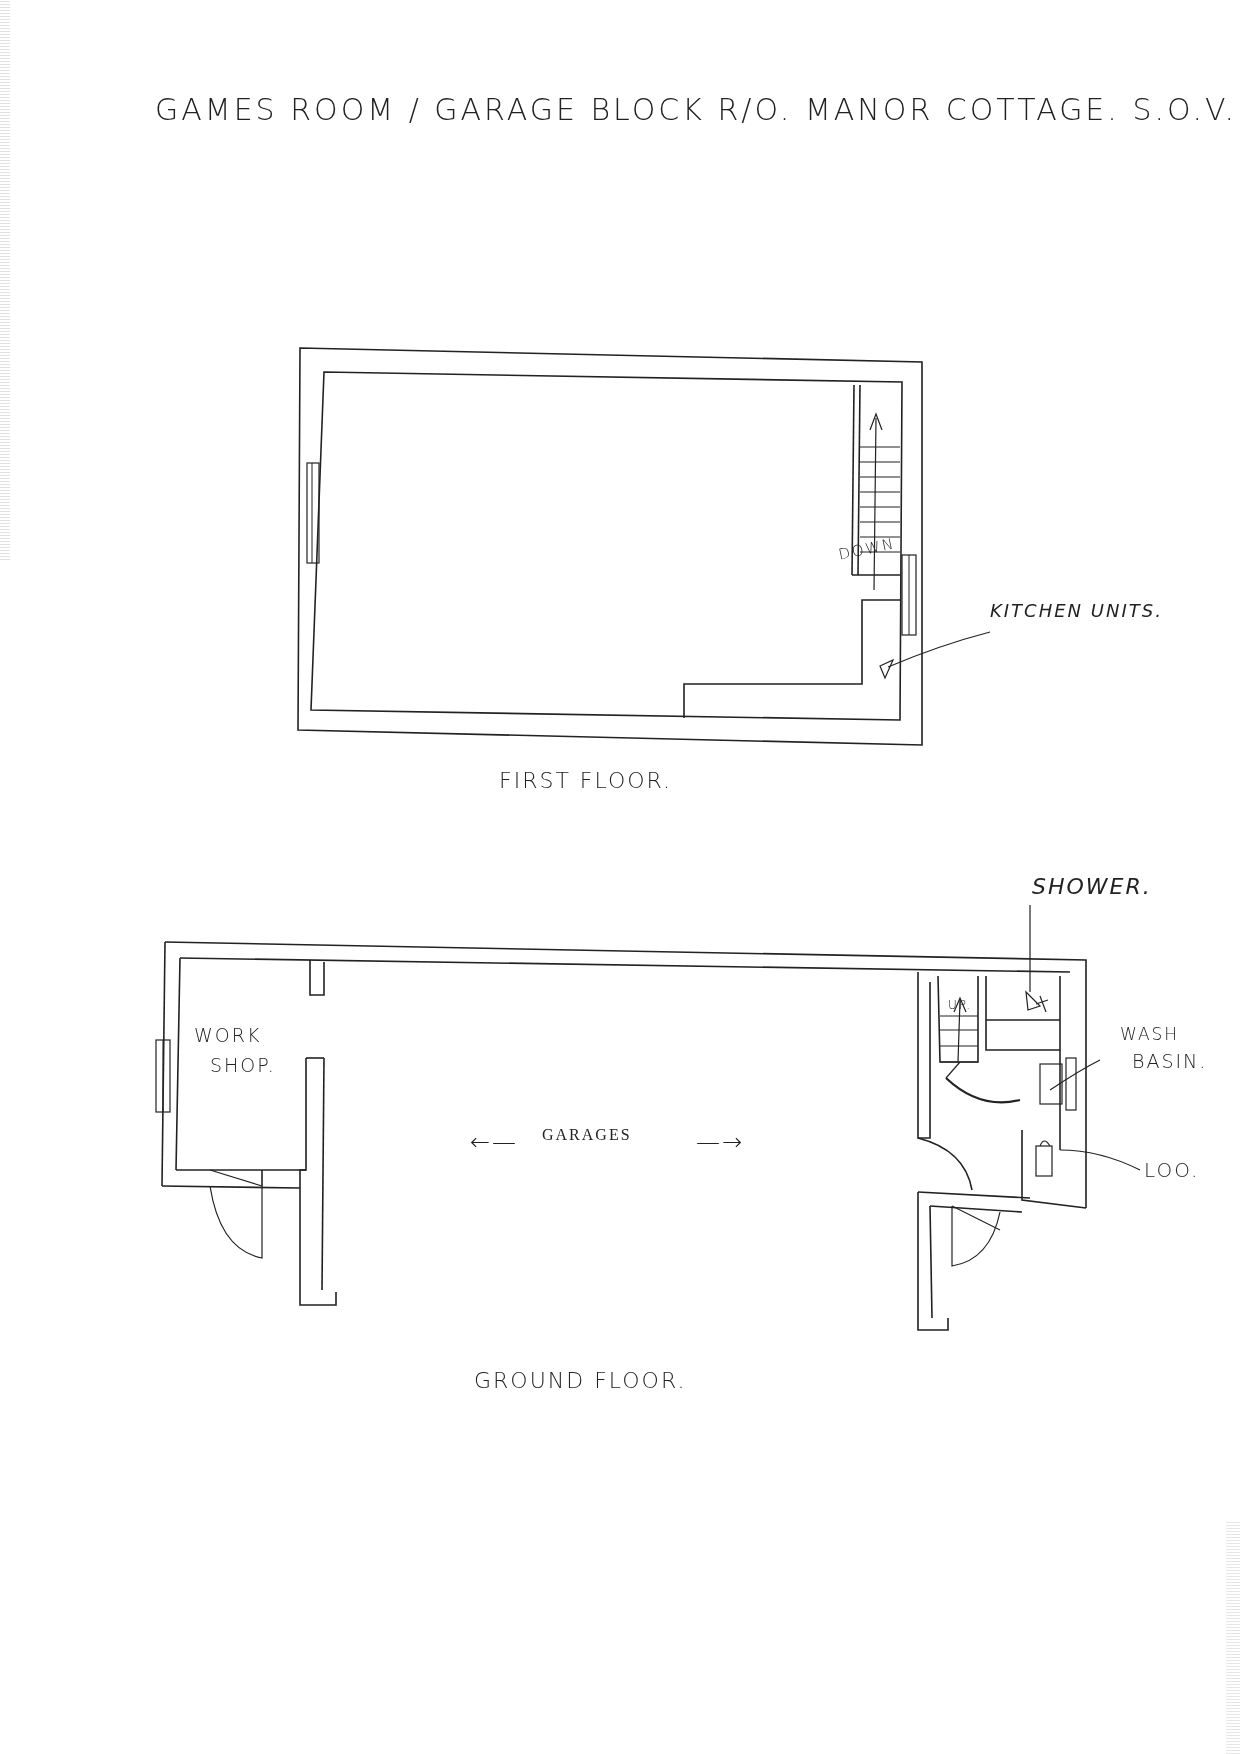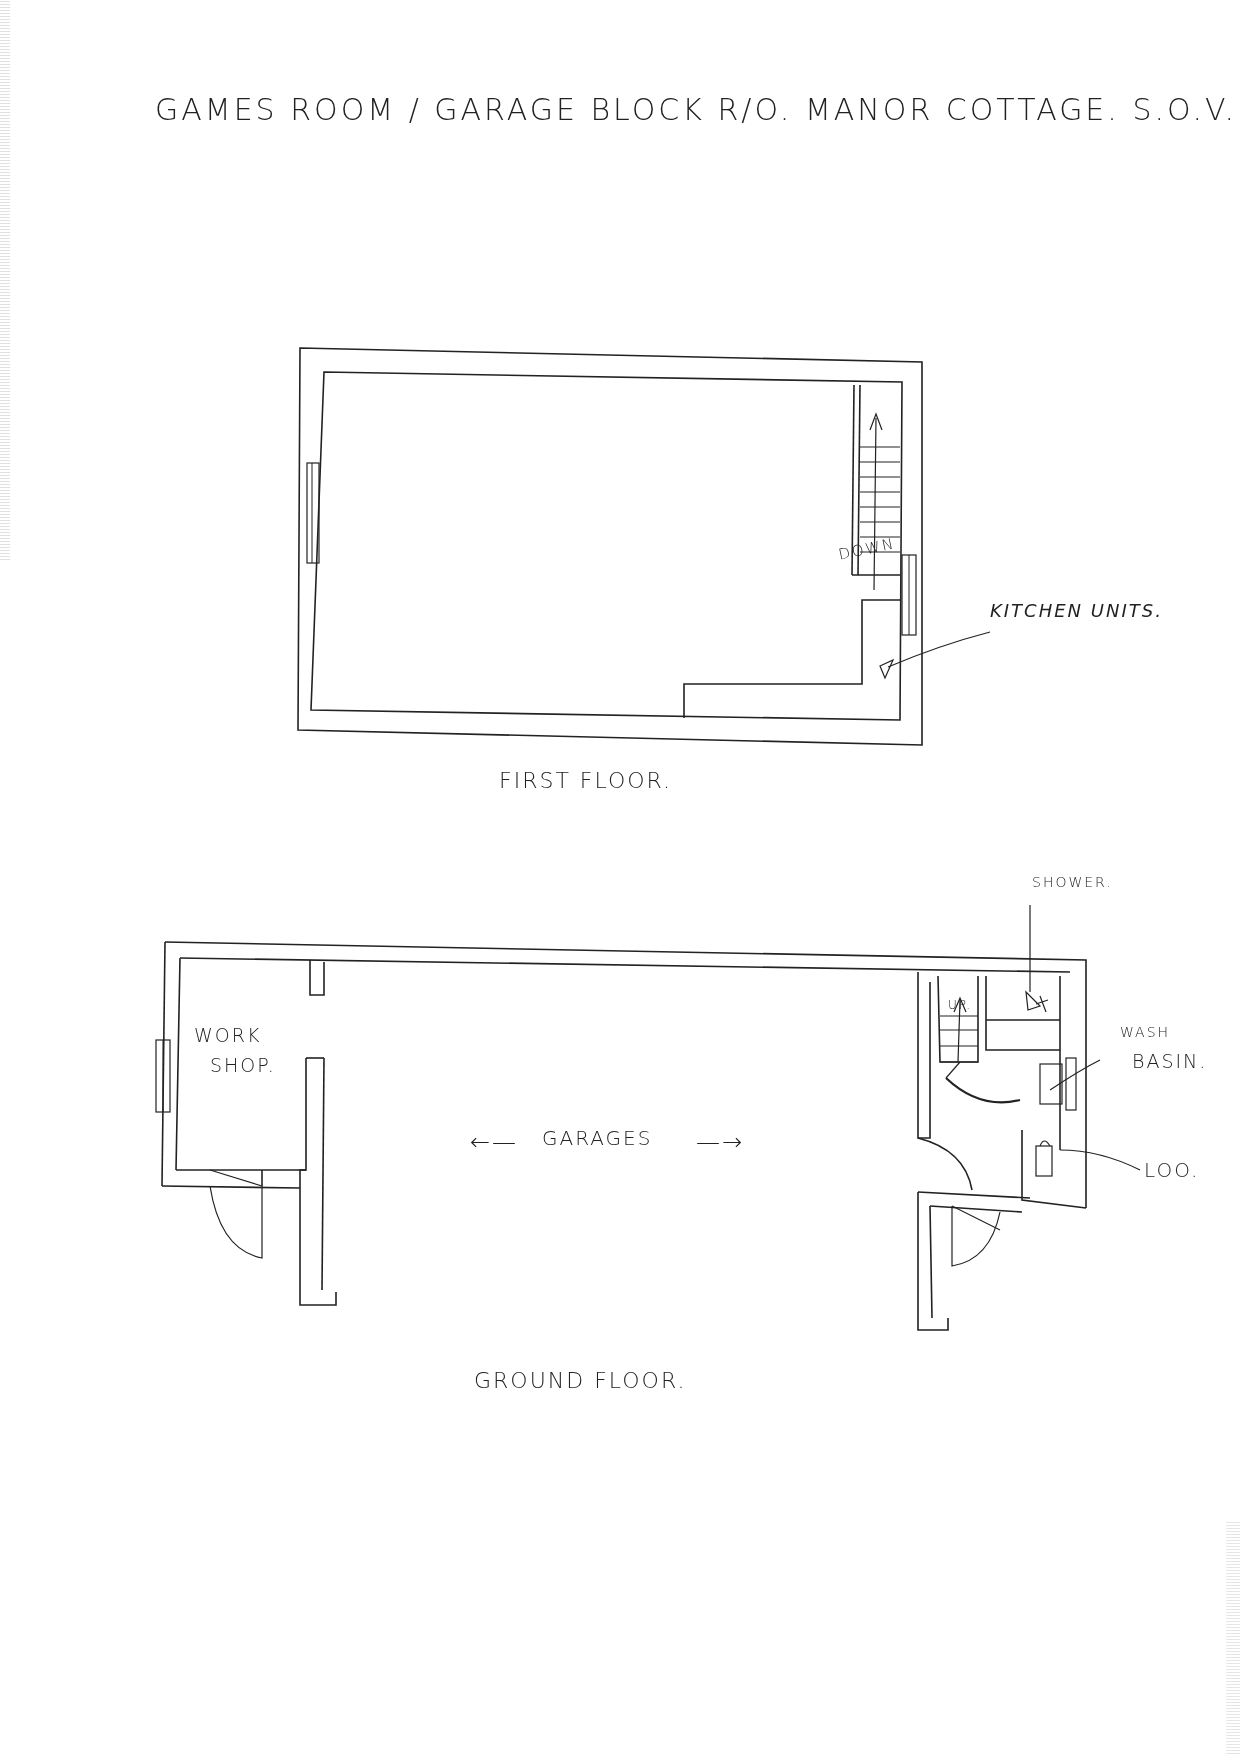--- a/index.html
+++ b/index.html
@@ -117,23 +117,23 @@
 
     <path d="M952 1206 L1000 1230" stroke-width="1.2"></path>
     <path d="M952 1206 L952 1266 Q990 1260 1000 1212" stroke-width="1.2"></path>
   </g>
 </svg>
 
 <div class="hw" style="left:838px;top:540px;font-size:15px;transform:rotate(-12deg);">DOWN</div>
 <div class="hw" style="left:990px;top:600px;font-size:18px;font-style:italic;">KITCHEN UNITS.</div>
 <div class="hw" style="left:499px;top:768px;font-size:22px;">FIRST FLOOR.</div>
 
-<div class="hw" style="left:1032px;top:874px;font-size:14px;">SHOWER.</div>
+<div class="hw" style="left:1032px;top:874px;font-size:22px;font-style:italic;">SHOWER.</div>
 <div class="hw" style="left:194px;top:1024px;font-size:19px;">WORK</div>
 <div class="hw" style="left:210px;top:1054px;font-size:19px;text-align:center;">SHOP.</div>
 <div class="hw" style="left:948px;top:982px;font-size:12px;margin-top:16px;">UP.</div>
-<div class="hw" style="left:1120px;top:1024px;font-size:14px;">WASH</div>
+<div class="hw" style="left:1120px;top:1024px;font-size:17px;">WASH</div>
 <div class="hw" style="left:1132px;top:1050px;font-size:19px;">BASIN.</div>
 <div class="hw" style="left:1144px;top:1158px;font-size:20px;">LOO.</div>
 <div class="hw" style="left:470px;top:1128px;font-size:24px;">←—</div>
-<div class="hw" style="left:542px;top:1126px;font-size:20px;">GARAGES</div>
+<div class="hw" style="left:542px;top:1126px;font-size:16px;font-family:Liberation Serif, serif;">GARAGES</div>
 <div class="hw" style="left:696px;top:1128px;font-size:24px;">—→</div>
 <div class="hw" style="left:474px;top:1368px;font-size:22px;">GROUND FLOOR.</div>
 
 </body></html>

